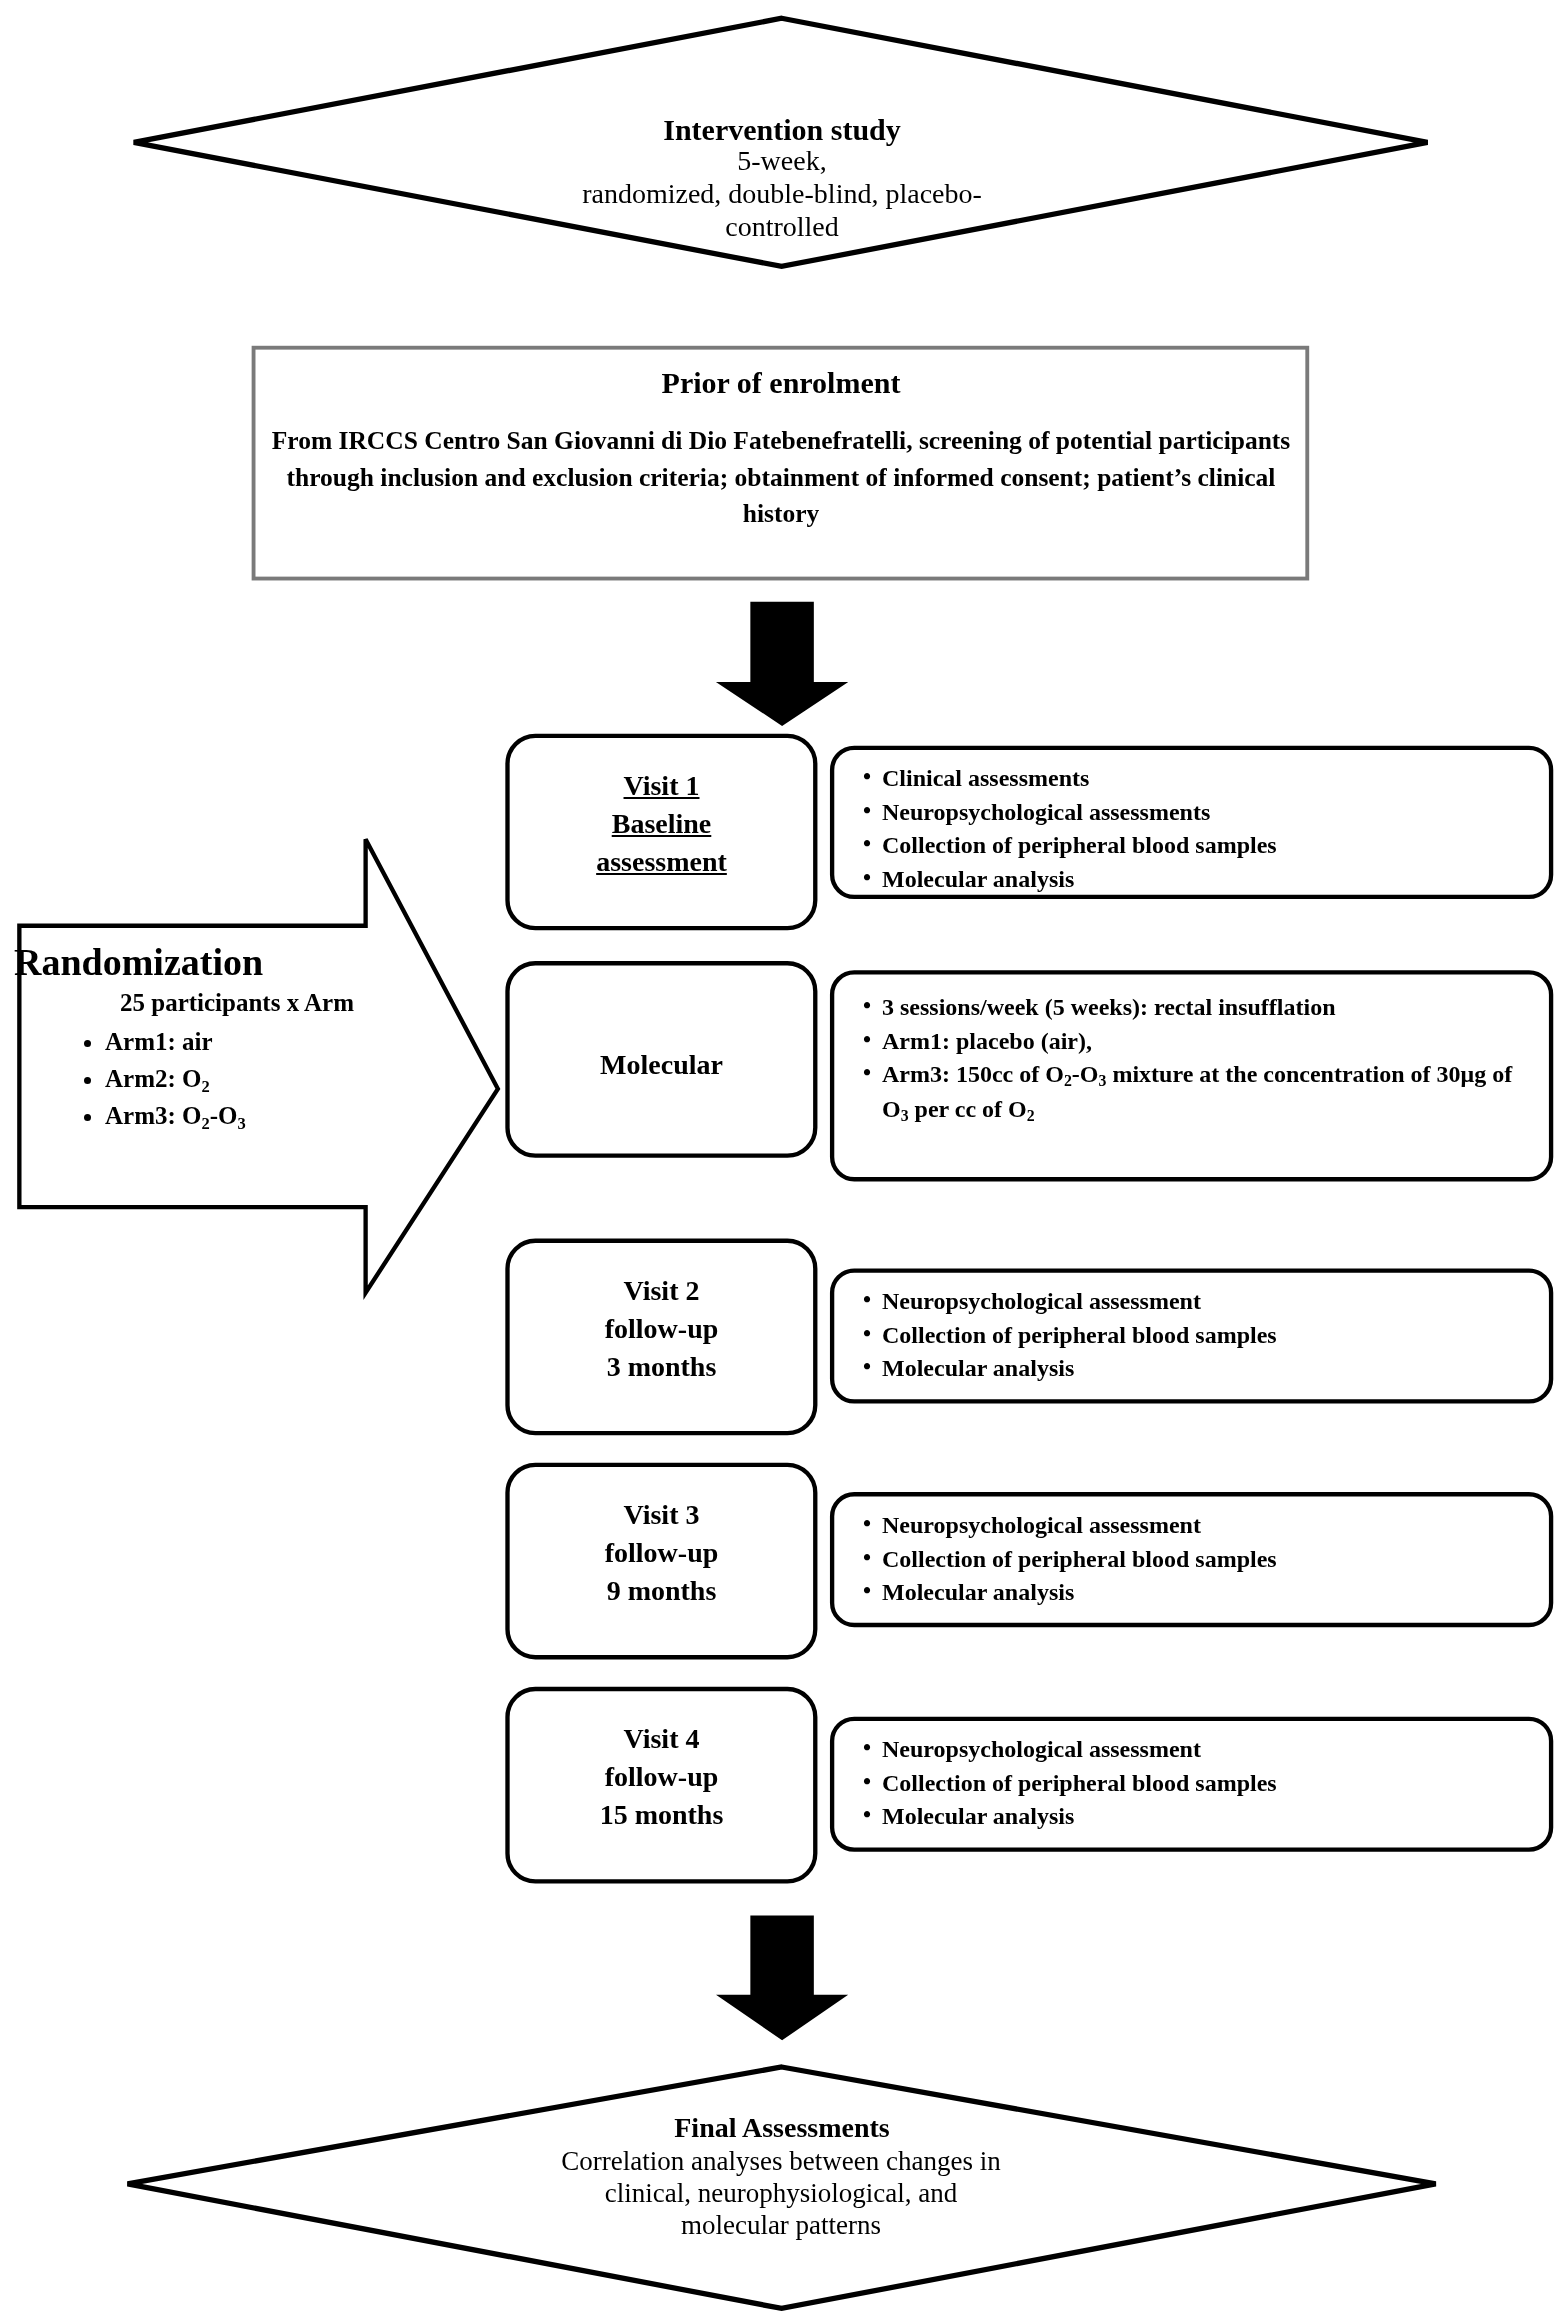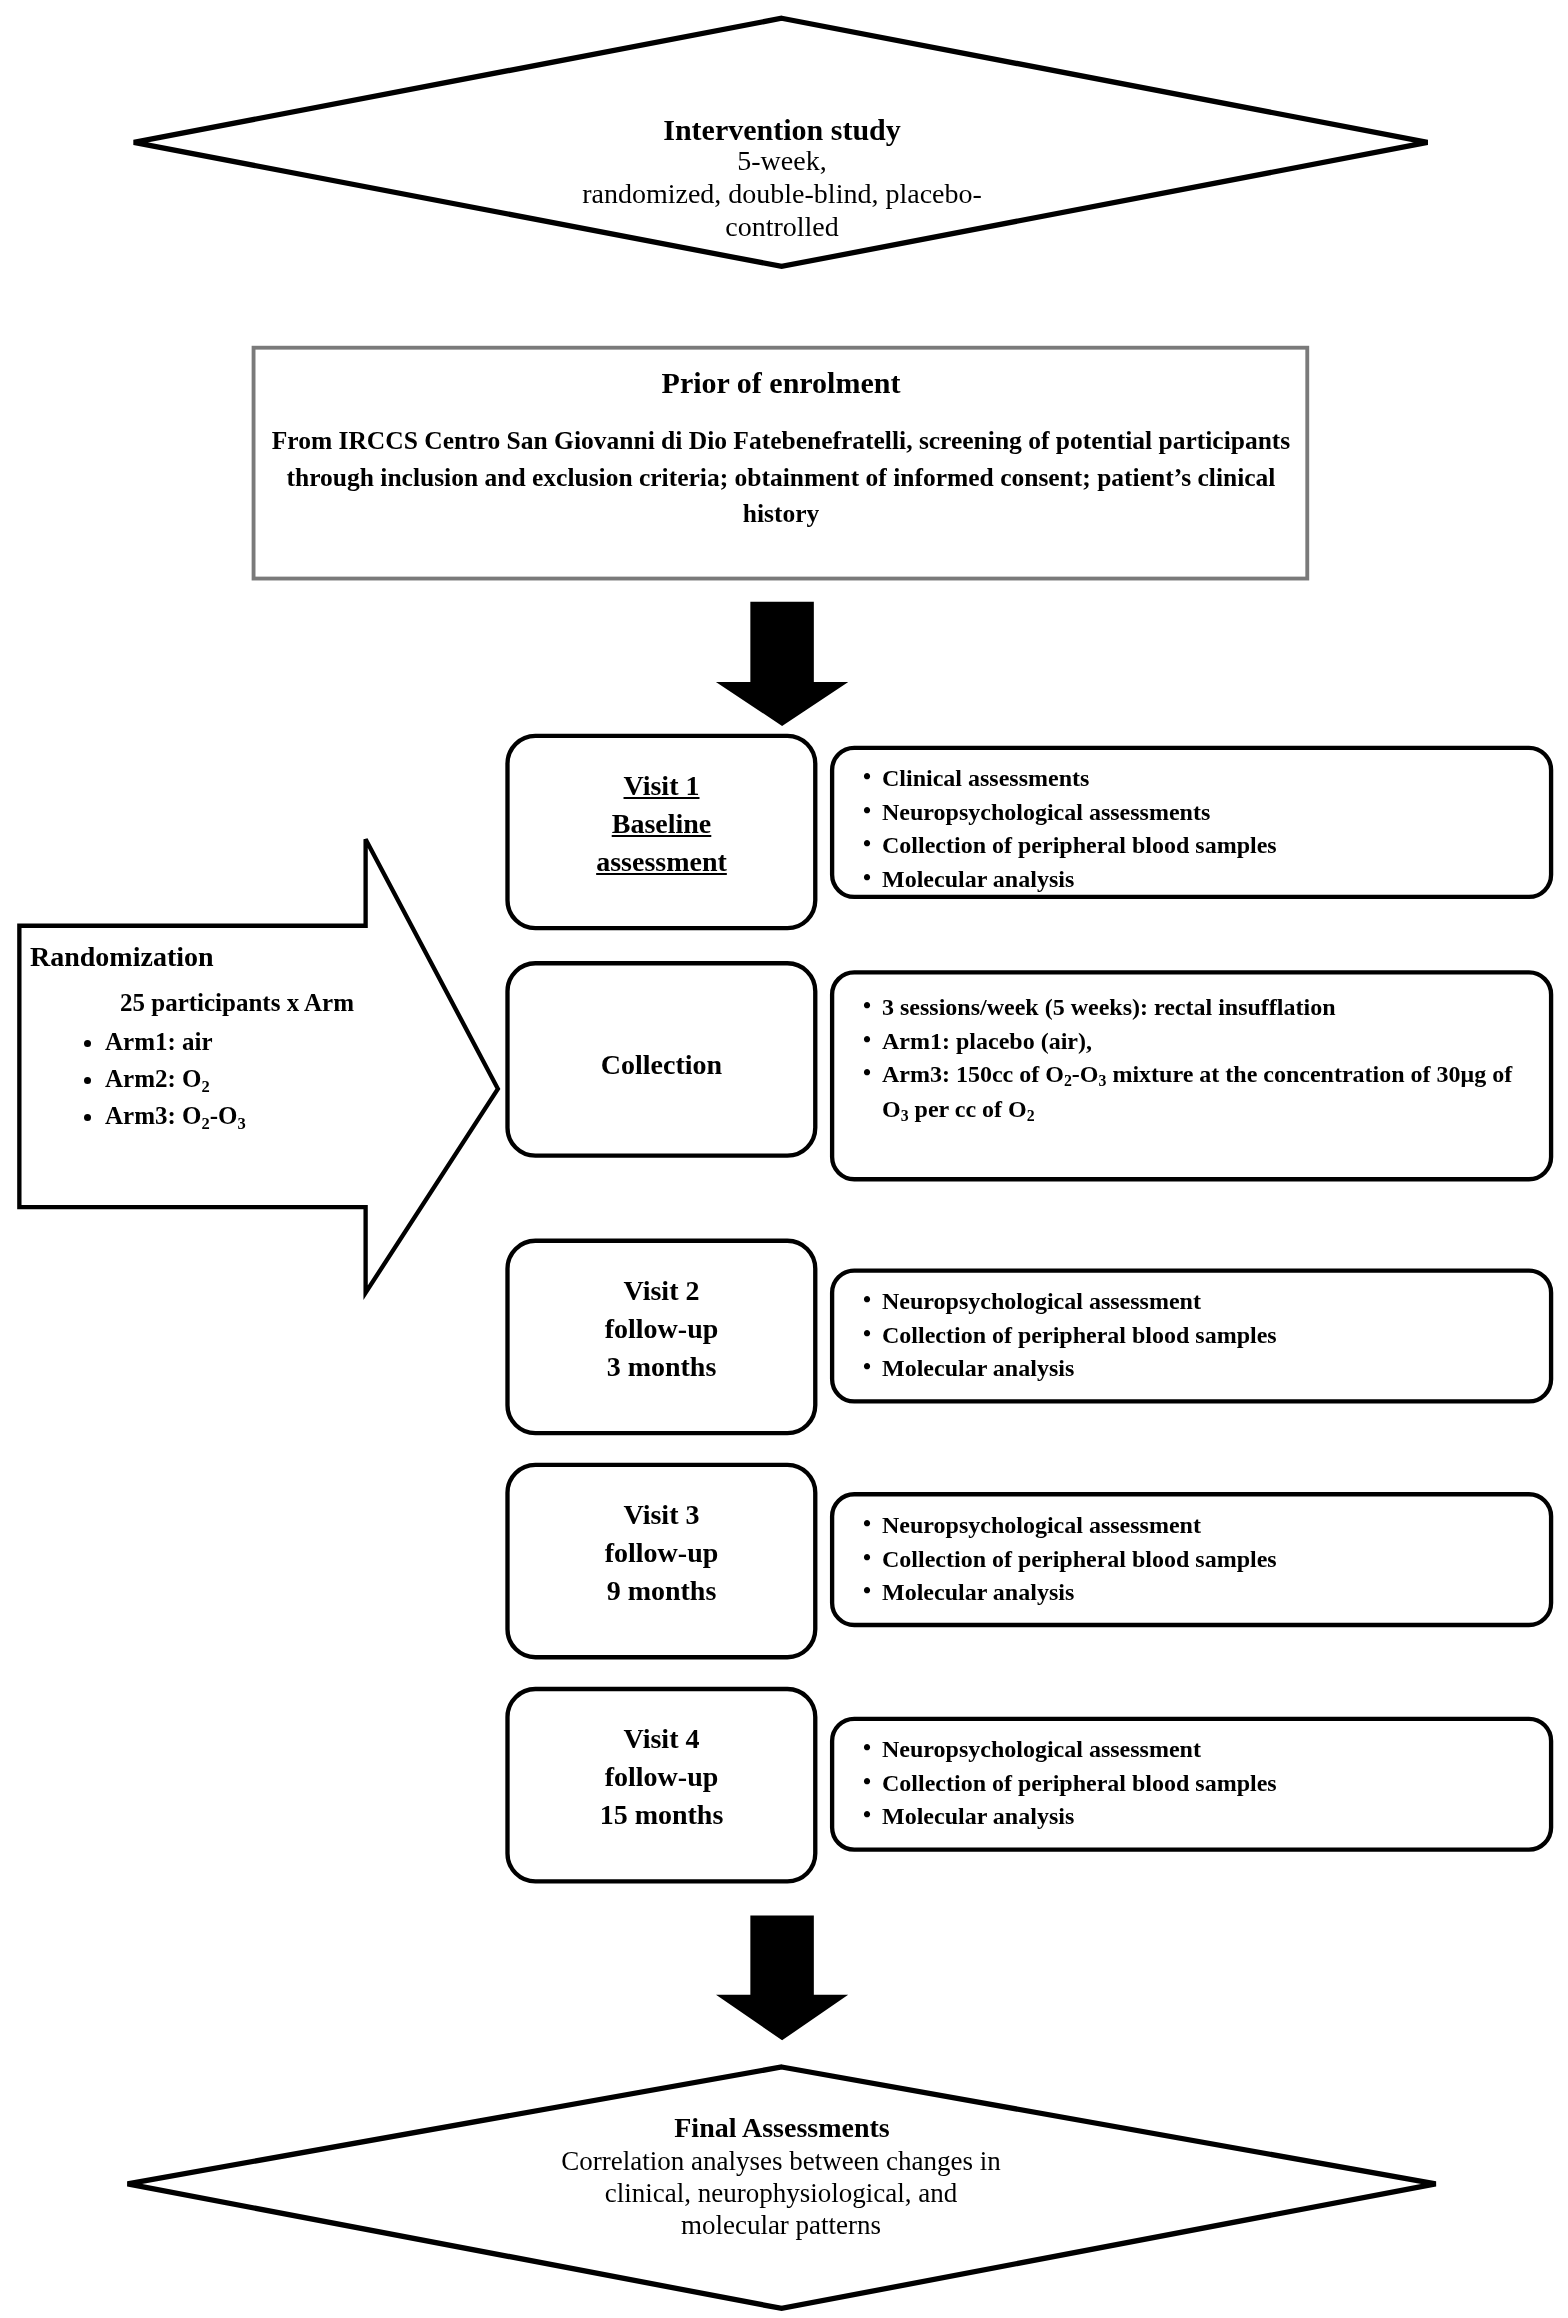--- a/index.html
+++ b/index.html
@@ -30,22 +30,22 @@
     left:269px;top:365px;width:1024px;
     font-size:30px;font-weight:700;
   }
   #prior-body{
     left:269px;top:423px;width:1024px;
     font-size:25.5px;font-weight:700;line-height:1.44;
   }
 
   
   #rand-title{
-    left:30px;top:940px;width:394px;
-    text-align:left;font-size:28px;font-weight:700;
+    left:14px;top:940px;width:394px;
+    text-align:left;font-size:38px;font-weight:700;
   }
   #rand-sub{
     left:30px;top:988px;width:414px;
     text-align:center;font-size:25px;font-weight:700;
   }
   #rand-list{
     position:absolute;left:77px;top:1024px;width:365px;
     margin:0;padding:0 0 0 28px;list-style:disc;
     font-size:25px;font-weight:700;line-height:1.46;
   }
@@ -112,21 +112,21 @@
 
   <div class="txt left" id="rand-title">Randomization</div>
   <div class="txt left" id="rand-sub">25 participants x Arm</div>
   <ul id="rand-list">
     <li><span>Arm1: air</span></li>
     <li><span>Arm2: O<sub>2</sub></span></li>
     <li><span>Arm3: O<sub>2</sub>-O<sub>3</sub></span></li>
   </ul>
 
   <div class="stage-label" style="left:517px;top:767px;text-decoration:underline;">Visit 1<br>Baseline<br>assessment</div>
-  <div class="stage-label" style="left:517px;top:1046px;">Collection</div>
+  <div class="stage-label" style="left:517px;top:1046px;">Molecular</div>
   <div class="stage-label" style="left:517px;top:1272px;">Visit 2<br>follow-up<br>3 months</div>
   <div class="stage-label" style="left:517px;top:1496px;">Visit 3<br>follow-up<br>9 months</div>
   <div class="stage-label" style="left:517px;top:1720px;">Visit 4<br>follow-up<br>15 months</div>
 
   <ul class="detail-list" style="left:861px;top:762px;width:673px;">
     <li><span>Clinical assessments</span></li>
     <li><span>Neuropsychological assessments</span></li>
     <li><span>Collection of peripheral blood samples</span></li>
     <li><span>Molecular analysis</span></li>
   </ul>

